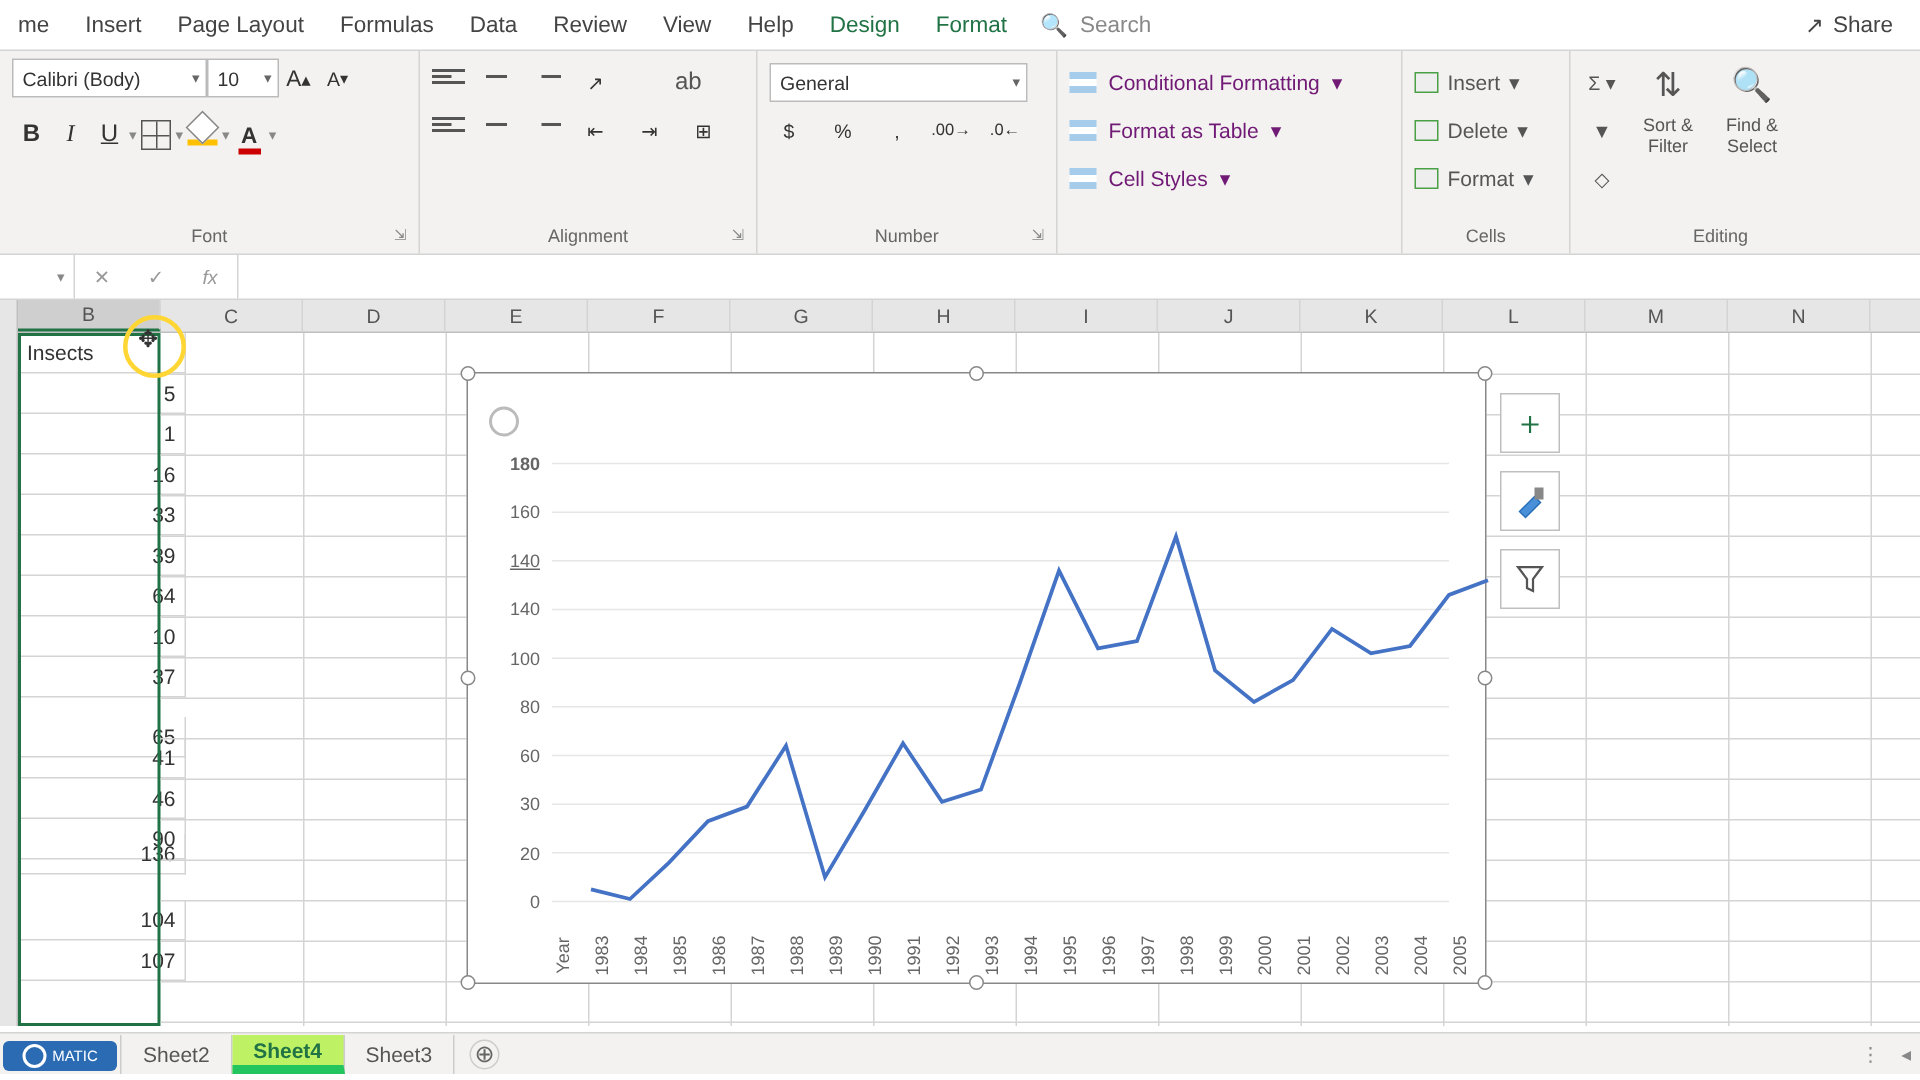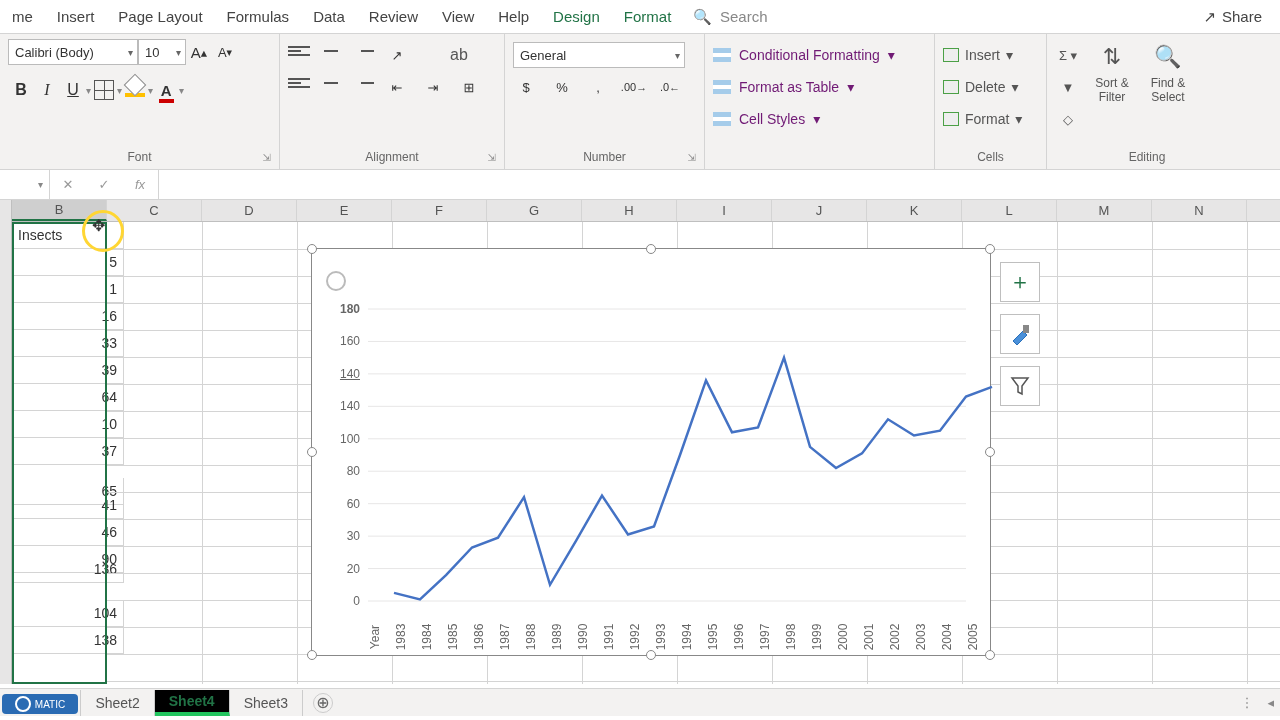--- a/index.html
+++ b/index.html
@@ -112,21 +112,21 @@
 .gridsvg .gl{stroke:#e7e6e6;stroke-width:1}
 .gridsvg .dl{stroke:#4472c4;stroke-width:2.5;fill:none}
 
 
 .chartbtns{position:absolute;left:988px;top:40px;display:flex;flex-direction:column;gap:12px;z-index:21}
 .chartbtn{width:40px;height:40px;background:#fff;border:1px solid #bfbfbf;display:flex;align-items:center;justify-content:center;font-size:22px;color:#217346}
 
 
 .sheettabs{position:absolute;left:0;right:0;bottom:4px;height:28px;background:#f3f2f1;border-top:1px solid #d4d4d4;display:flex;align-items:center;padding-left:8px}
 .sheet{padding:0 14px;height:26px;display:flex;align-items:center;font-size:14px;color:#555;border-right:1px solid #ccc}
-.sheet.active{background:#000000;color:#217346;font-weight:bold;border-bottom:4px solid #22c55e}
+.sheet.active{background:#bef264;color:#217346;font-weight:bold;border-bottom:6px solid #22c55e}
 .addsheet{width:28px;display:flex;align-items:center;justify-content:center;font-size:16px;color:#666;border:1px solid #ccc;border-radius:50%;height:20px;width:20px;margin-left:10px}
 .rec{position:absolute;left:2px;bottom:6px;width:76px;height:20px;background:#2a6bb3;border-radius:4px;color:#fff;font-size:10px;display:flex;align-items:center;justify-content:center;z-index:60}
 .rec::before{content:"";width:12px;height:12px;background:#2a6bb3;border:2px solid #fff;border-radius:50%;margin-right:4px}
 
 svg{overflow:visible}
 </style>
 </head>
 <body>
 
 <div class="tabs">
@@ -345,21 +345,21 @@
           <div class="datacell" style="top: 135px;">39</div>
           <div class="datacell" style="top: 162px;">64</div>
           <div class="datacell" style="top: 189px;">10</div>
           <div class="datacell" style="top: 216px;">37</div>
           <div class="datacell" style="top: 256px;">65</div>
           <div class="datacell" style="top: 270px;">41</div>
           <div class="datacell" style="top: 297px;">46</div>
           <div class="datacell" style="top: 324px;">90</div>
           <div class="datacell" style="top: 334px;">136</div>
           <div class="datacell" style="top: 378px;">104</div>
-          <div class="datacell" style="top: 405px;">138</div>
+          <div class="datacell" style="top: 405px;">107</div>
         </div>
       <div class="colsel"></div>
       <div class="gridlines" id="gridlines">
           <div class="gl-v" style="left: 95px;"></div>
           <div class="gl-v" style="left: 190px;"></div>
           <div class="gl-v" style="left: 285px;"></div>
           <div class="gl-v" style="left: 380px;"></div>
           <div class="gl-v" style="left: 475px;"></div>
           <div class="gl-v" style="left: 570px;"></div>
           <div class="gl-v" style="left: 665px;"></div>

